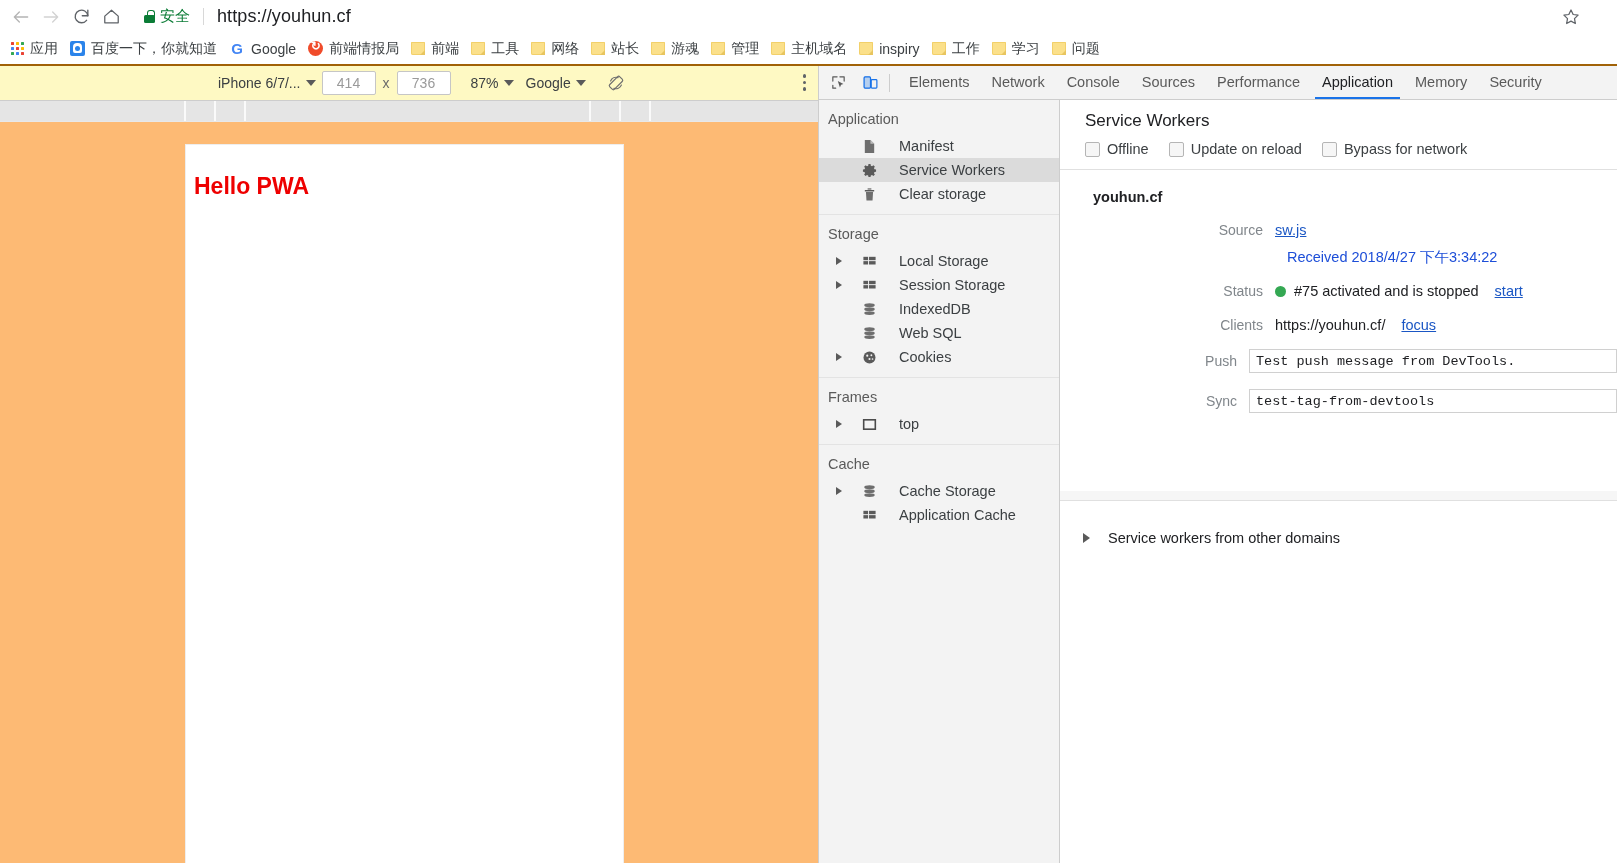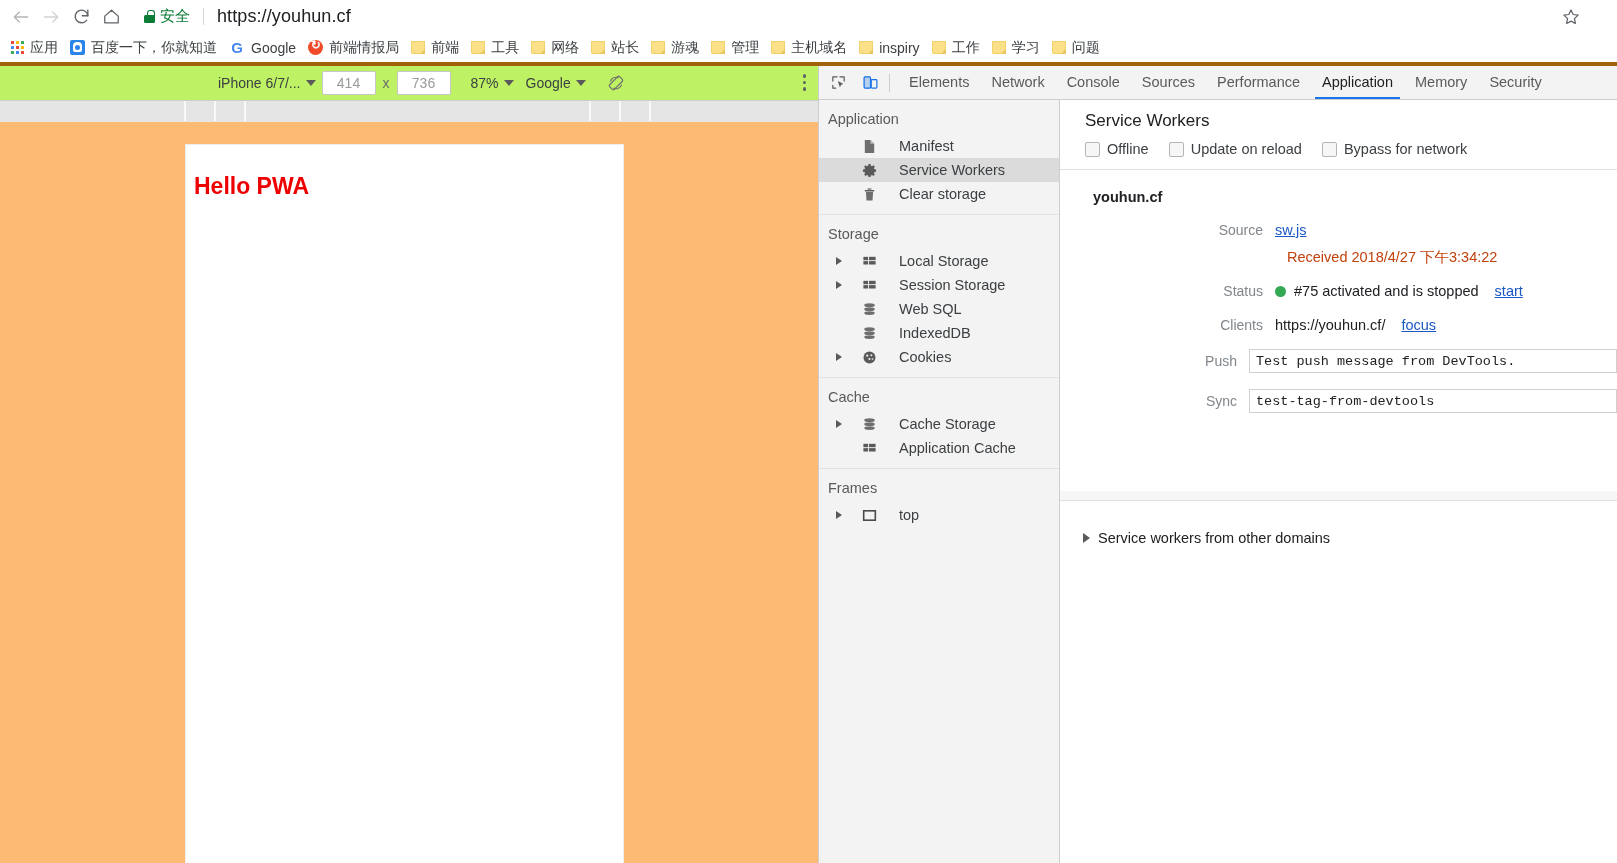--- a/index.html
+++ b/index.html
@@ -59,21 +59,21 @@
     position: absolute; right: 8px; top: 5px;
     width: 24px; height: 24px; color: #5f6368;
     display:flex; align-items:center; justify-content:center;
   }
 
   
   .bookmarks {
     position: absolute; left: 0; top: 33px; width: 1617px; height: 33px;
     background: #fff;
     display: flex; align-items: center;
-    border-bottom: 4px solid #a16207;
+    border-bottom: 2px solid #a16207;
     padding-left: 5px;
     box-sizing: border-box;
     overflow: hidden;
     white-space: nowrap;
   }
   .bm {
     display: inline-flex; align-items: center; gap: 6px;
     height: 24px; padding: 0 6px;
     font-size: 14px; color: #3c4043;
     border-radius: 3px;
@@ -117,21 +117,21 @@
     background: #f04b2a; position: relative;
   }
   .fav-orange:after{
     content:"\21BB"; position:absolute; left:0; top:-2px; width:15px;
     text-align:center; color:#fff; font-size:12px; font-weight:bold;
   }
 
   
   .device-toolbar {
     position: absolute; left: 0; top: 66px; width: 818px; height: 35px;
-    background: #bef264;
+    background: #fef9c3;
     border-bottom: 1px solid #cdcdcd;
     display: flex; align-items: center;
     box-sizing: border-box;
   }
   .dt-spacer { flex: 0 0 212px; }
   .dt-item {
     display: inline-flex; align-items: center; gap: 5px;
     font-size: 14px; color: #3c4043; height: 35px; padding: 0 6px;
   }
   .caret {
@@ -263,39 +263,39 @@
   }
   .sw-fields { padding: 15px 0 0 0; }
   .fld-row { display: flex; align-items: flex-start; margin-bottom: 14px; }
   .fld-label {
     width: 215px; text-align: right; padding-right: 12px;
     font-size: 14px; color: #80868b; box-sizing: border-box;
     line-height: 20px;
   }
   .fld-val { font-size: 14.5px; color: #202124; line-height: 20px; display:flex; align-items:center; gap: 8px; text-align: center;}
   .link { color: #1a56c4; text-decoration: underline; }
-  .sub-line { font-size: 14.5px; color: #c2410c; padding-left: 215px; margin: -6px 0 14px 12px; }
+  .sub-line { font-size: 14.5px; color: #1d4ed8; padding-left: 215px; margin: -6px 0 14px 12px; }
   .status-dot {
     width: 11px; height: 11px; border-radius: 50%;
     background: #34a853; display:inline-block; flex:0 0 auto;
   }
   .txt-input {
     height: 24px; box-sizing: border-box;
     border: 1px solid #d0d0d0; background: #fff;
     font-family: "Liberation Mono", monospace;
     font-size: 13.5px; color: #202124;
     padding: 0 6px; width: 420px; outline: none;
     line-height: 22px;
   }
   .sw-divider2 {
     position: absolute; left: 0; right: 0; top: 400px; height: 1px; background: #e0e0e0;
   }
   .sw-other {
     position: absolute; left: 23px; top: 430px;
-    display: flex; align-items: center; gap: 8px;
+    display: flex; align-items: center; gap: 18px;
     font-size: 14.5px; color: #202124;
   }
   .sw-other .arrow {
     width: 0; height: 0;
     border-top: 5px solid transparent; border-bottom: 5px solid transparent;
     border-left: 7px solid #5a5a5a;
   }
   .gray-strip {
     position:absolute; left:0; right:0; top:391px; height:9px; background:#f6f6f6;
   }
@@ -549,73 +549,73 @@
               </svg>
               <span>Session Storage</span>
             </div>
             <div class="sb-row">
               <span class="arrow hidden"></span>
               <svg class="sb-ico" viewBox="0 0 16 16">
                 <ellipse cx="8" cy="3.4" rx="5.6" ry="2" fill="#6e6e6e"></ellipse>
                 <ellipse cx="8" cy="7.6" rx="5.6" ry="2" fill="#6e6e6e"></ellipse>
                 <ellipse cx="8" cy="11.8" rx="5.6" ry="2" fill="#6e6e6e"></ellipse>
               </svg>
-              <span>Web SQL</span>
+              <span>IndexedDB</span>
             </div>
             <div class="sb-row">
               <span class="arrow hidden"></span>
               <svg class="sb-ico" viewBox="0 0 16 16">
                 <ellipse cx="8" cy="3.4" rx="5.6" ry="2" fill="#6e6e6e"></ellipse>
                 <ellipse cx="8" cy="7.6" rx="5.6" ry="2" fill="#6e6e6e"></ellipse>
                 <ellipse cx="8" cy="11.8" rx="5.6" ry="2" fill="#6e6e6e"></ellipse>
               </svg>
-              <span>IndexedDB</span>
+              <span>Web SQL</span>
             </div>
             <div class="sb-row">
               <span class="arrow"></span>
               <svg class="sb-ico" viewBox="0 0 16 16">
                 <circle cx="8" cy="8" r="6.4" fill="#5a5a5a"></circle>
                 <circle cx="5.6" cy="6" r="1.15" fill="#f3f3f3"></circle>
                 <circle cx="10" cy="5.6" r="1" fill="#f3f3f3"></circle>
                 <circle cx="8" cy="9.6" r="1.15" fill="#f3f3f3"></circle>
                 <circle cx="11.2" cy="9.6" r=".9" fill="#f3f3f3"></circle>
               </svg>
               <span>Cookies</span>
             </div>
           </div>
           <div class="sb-group">
+            <div class="sb-header">Frames</div>
+            <div class="sb-row">
+              <span class="arrow"></span>
+              <svg class="sb-ico" viewBox="0 0 16 16">
+                <rect x="1.8" y="3" width="12.4" height="10" fill="none" stroke="#4a4a4a" stroke-width="1.7"></rect>
+              </svg>
+              <span>top</span>
+            </div>
+          </div>
+          <div class="sb-group">
             <div class="sb-header">Cache</div>
             <div class="sb-row">
               <span class="arrow"></span>
               <svg class="sb-ico" viewBox="0 0 16 16">
                 <ellipse cx="8" cy="3.4" rx="5.6" ry="2" fill="#6e6e6e"></ellipse>
                 <ellipse cx="8" cy="7.6" rx="5.6" ry="2" fill="#6e6e6e"></ellipse>
                 <ellipse cx="8" cy="11.8" rx="5.6" ry="2" fill="#6e6e6e"></ellipse>
               </svg>
               <span>Cache Storage</span>
             </div>
             <div class="sb-row">
               <span class="arrow hidden"></span>
               <svg class="sb-ico" viewBox="0 0 16 16">
                 <rect x="1.5" y="3" width="5" height="3.6" fill="#5a5a5a"></rect>
                 <rect x="7.5" y="3" width="7" height="3.6" fill="#5a5a5a"></rect>
                 <rect x="1.5" y="7.6" width="5" height="3.6" fill="#5a5a5a"></rect>
                 <rect x="7.5" y="7.6" width="7" height="3.6" fill="#5a5a5a"></rect>
               </svg>
               <span>Application Cache</span>
-            </div>
-          </div>
-          <div class="sb-group">
-            <div class="sb-header">Frames</div>
-            <div class="sb-row">
-              <span class="arrow"></span>
-              <svg class="sb-ico" viewBox="0 0 16 16">
-                <rect x="1.8" y="3" width="12.4" height="10" fill="none" stroke="#4a4a4a" stroke-width="1.7"></rect>
-              </svg>
-              <span>top</span>
             </div>
           </div>
         </div>
 
       <div class="dt-main">
         <div class="sw-head">
           <h2 class="sw-title">Service Workers</h2>
           <div class="sw-checks" id="sw-checks">
               <div class="chk-row">
                 <span class="chk-box"></span>

